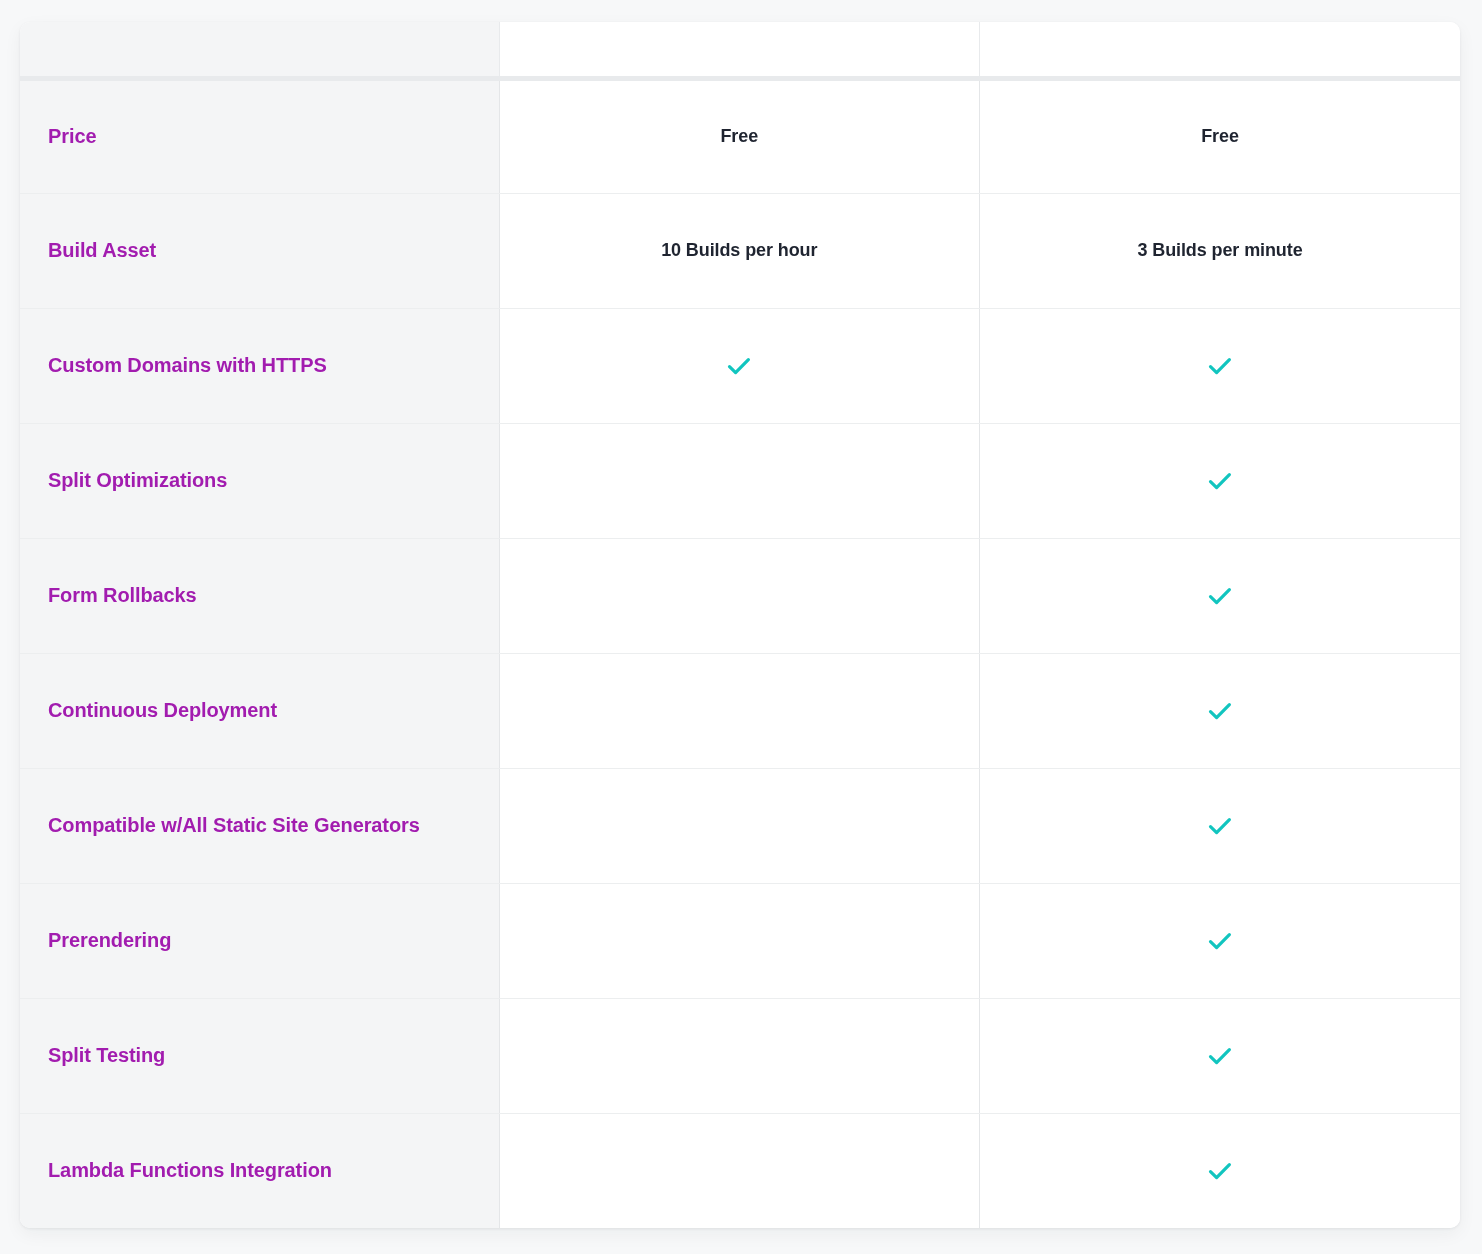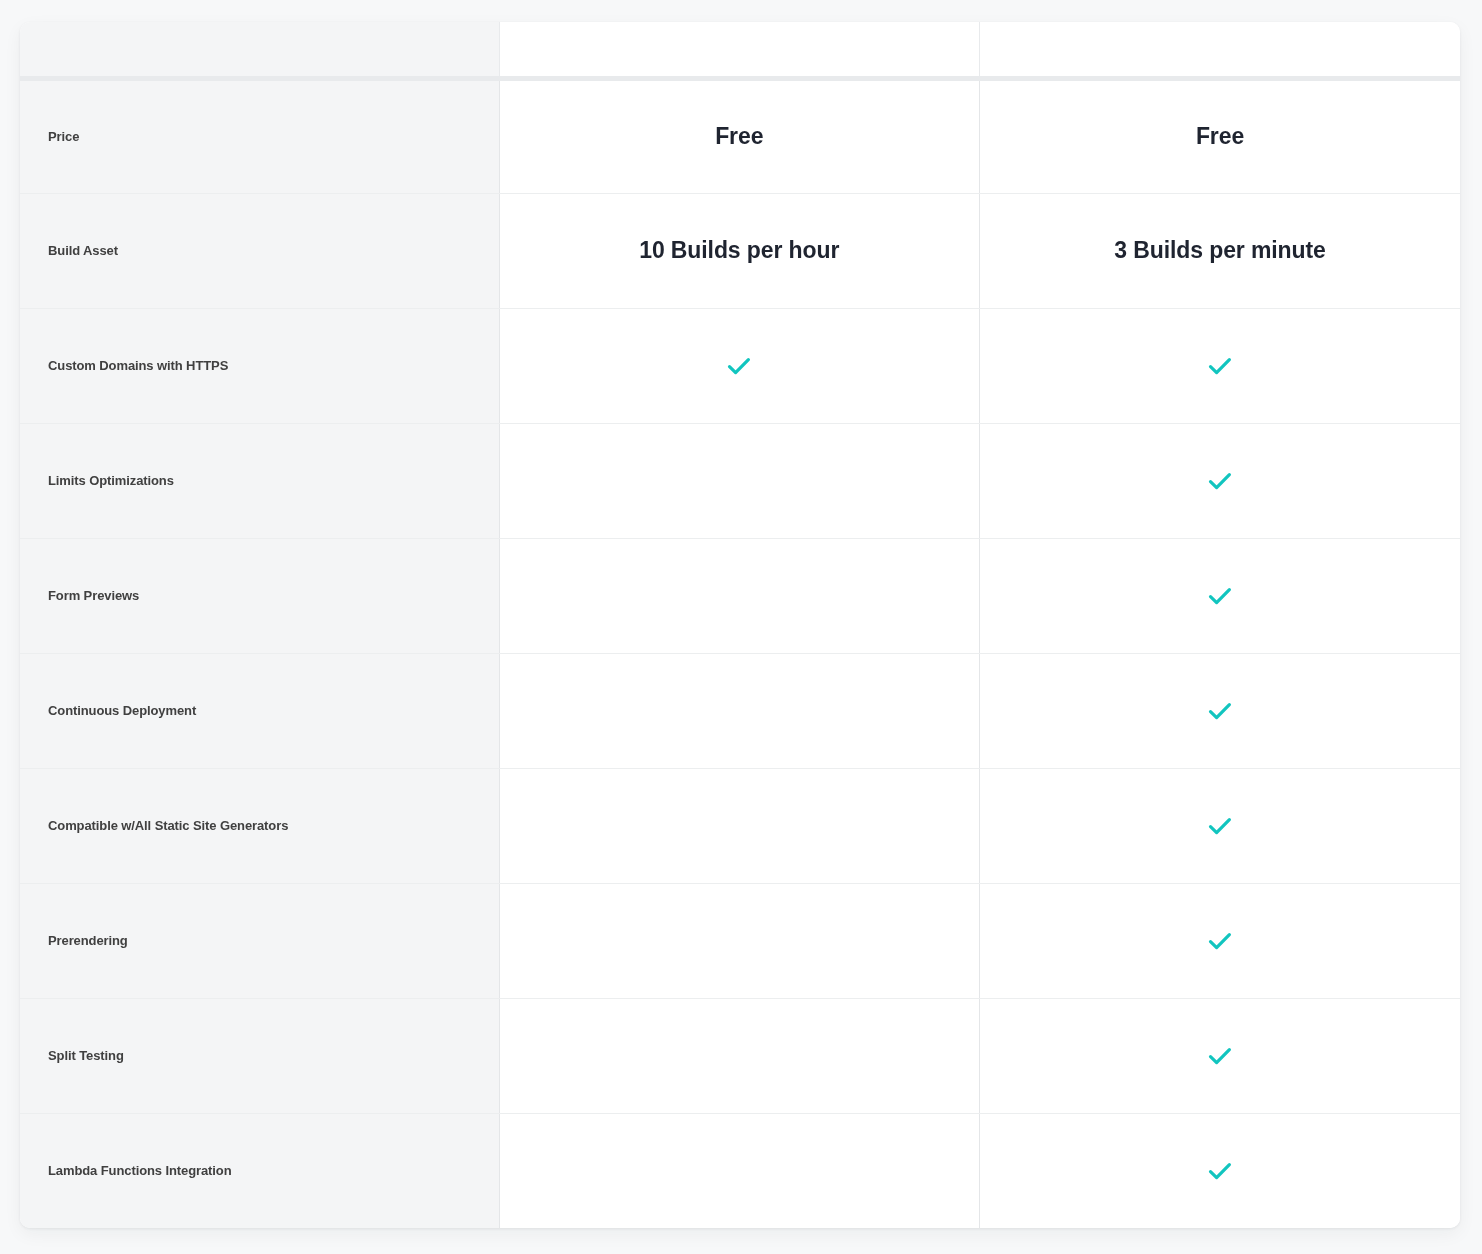--- a/index.html
+++ b/index.html
@@ -73,40 +73,40 @@
   
   .body-row { height: 88.4px; }
 
   .feature-cell {
     background: #f4f5f6;
     border-right: 1px solid #e4e6e8;
     border-bottom: 1px solid #eceeef;
     padding: 0 0 0 28px;
     vertical-align: middle;
     text-align: left;
-    font-size: 13px;
+    font-size: 20px;
     font-weight: 700;
     letter-spacing: -0.1px;
-    color: #404040;
+    color: #a21caf;
     white-space: nowrap;
   }
 
   .value-cell {
     background: #ffffff;
     border-bottom: 1px solid #eceeef;
     vertical-align: middle;
     text-align: center;
     padding: 0;
   }
   .value-cell.divider-left {
     border-left: 1px solid #e4e6e8;
   }
 
   .value-text {
-    font-size: 23px;
+    font-size: 18px;
     font-weight: 700;
     letter-spacing: -0.1px;
     color: #1f2430;
     display: inline-block;
   }
 
   .body-row:last-child .feature-cell,
   .body-row:last-child .value-cell {
     border-bottom: none;
   }
@@ -162,28 +162,28 @@
           <tr class="body-row">
             <th class="feature-cell">Custom Domains with HTTPS</th>
             <td class="value-cell"><span class="check-icon"><svg viewBox="0 0 30 30" xmlns="http://www.w3.org/2000/svg" aria-hidden="true">
                   <path d="M5.5 15.6 L11.6 21.6 L24.4 8.6" fill="none" stroke="#11c5bf" stroke-width="3.2" stroke-linecap="round" stroke-linejoin="round"></path>
                 </svg></span></td>
             <td class="value-cell divider-left"><span class="check-icon"><svg viewBox="0 0 30 30" xmlns="http://www.w3.org/2000/svg" aria-hidden="true">
                   <path d="M5.5 15.6 L11.6 21.6 L24.4 8.6" fill="none" stroke="#11c5bf" stroke-width="3.2" stroke-linecap="round" stroke-linejoin="round"></path>
                 </svg></span></td>
           </tr>
           <tr class="body-row">
-            <th class="feature-cell">Limits Optimizations</th>
-            <td class="value-cell"><span class="empty-mark"></span></td>
-            <td class="value-cell divider-left"><span class="check-icon"><svg viewBox="0 0 30 30" xmlns="http://www.w3.org/2000/svg" aria-hidden="true">
-                  <path d="M5.5 15.6 L11.6 21.6 L24.4 8.6" fill="none" stroke="#11c5bf" stroke-width="3.2" stroke-linecap="round" stroke-linejoin="round"></path>
-                </svg></span></td>
-          </tr>
-          <tr class="body-row">
-            <th class="feature-cell">Form Previews</th>
+            <th class="feature-cell">Split Optimizations</th>
+            <td class="value-cell"><span class="empty-mark"></span></td>
+            <td class="value-cell divider-left"><span class="check-icon"><svg viewBox="0 0 30 30" xmlns="http://www.w3.org/2000/svg" aria-hidden="true">
+                  <path d="M5.5 15.6 L11.6 21.6 L24.4 8.6" fill="none" stroke="#11c5bf" stroke-width="3.2" stroke-linecap="round" stroke-linejoin="round"></path>
+                </svg></span></td>
+          </tr>
+          <tr class="body-row">
+            <th class="feature-cell">Form Rollbacks</th>
             <td class="value-cell"><span class="empty-mark"></span></td>
             <td class="value-cell divider-left"><span class="check-icon"><svg viewBox="0 0 30 30" xmlns="http://www.w3.org/2000/svg" aria-hidden="true">
                   <path d="M5.5 15.6 L11.6 21.6 L24.4 8.6" fill="none" stroke="#11c5bf" stroke-width="3.2" stroke-linecap="round" stroke-linejoin="round"></path>
                 </svg></span></td>
           </tr>
           <tr class="body-row">
             <th class="feature-cell">Continuous Deployment</th>
             <td class="value-cell"><span class="empty-mark"></span></td>
             <td class="value-cell divider-left"><span class="check-icon"><svg viewBox="0 0 30 30" xmlns="http://www.w3.org/2000/svg" aria-hidden="true">
                   <path d="M5.5 15.6 L11.6 21.6 L24.4 8.6" fill="none" stroke="#11c5bf" stroke-width="3.2" stroke-linecap="round" stroke-linejoin="round"></path>

